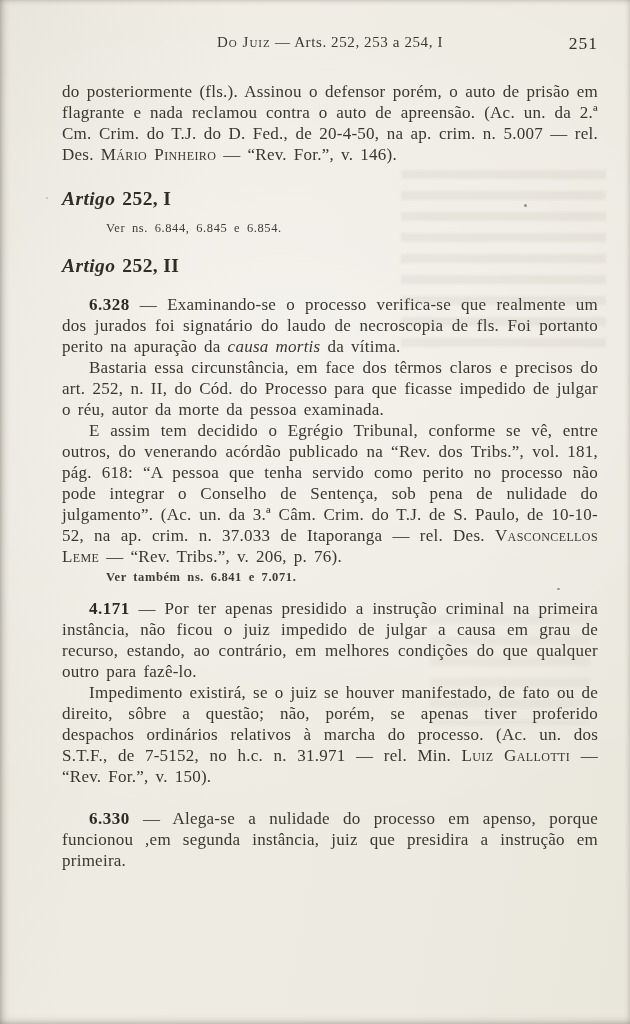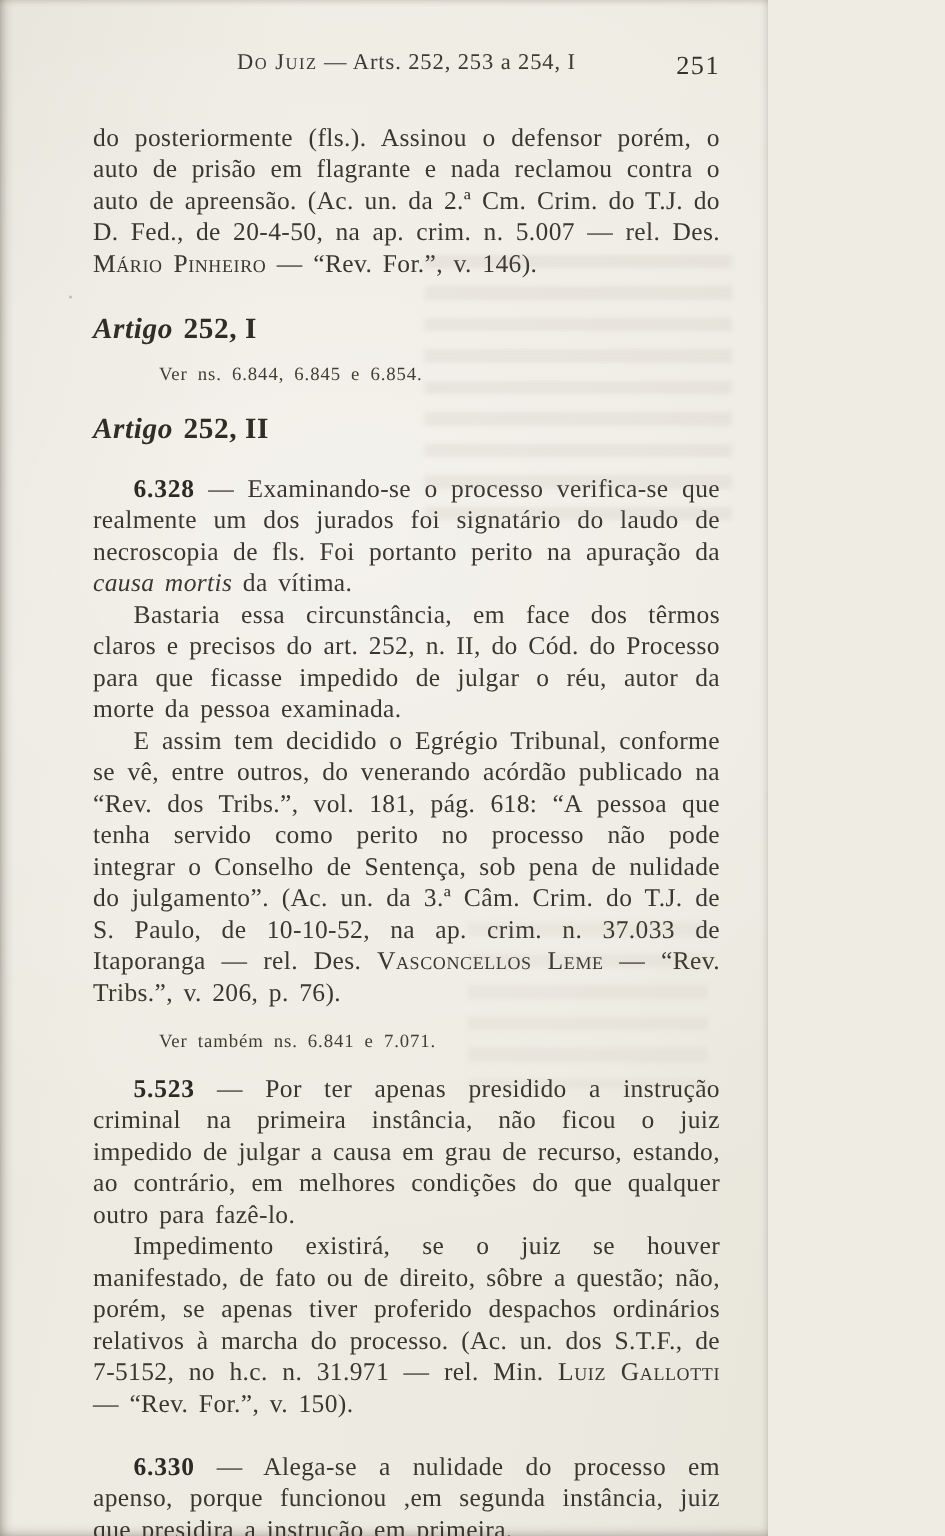--- a/index.html
+++ b/index.html
@@ -1,18 +1,18 @@
 <!DOCTYPE html>
 <html><head>
 <meta charset="utf-8">
 <style>
   html, body { margin: 0; padding: 0; background: #efece4; }
   .page {
     position: relative;
-    width: 512px;
+    width: 630px;
     height: 1024px;
     background:
       radial-gradient(ellipse 900px 700px at 45% 35%, rgba(255,255,255,0.35), rgba(0,0,0,0) 70%),
       linear-gradient(100deg, #e7e4da 0%, #eeebe2 30%, #edeae1 70%, #e9e6dc 100%);
     overflow: hidden;
     font-family: "Liberation Serif", "DejaVu Serif", serif;
     color: #3a372f;
     box-sizing: border-box;
     padding: 34px 32px 0 62px;
   }
@@ -50,21 +50,21 @@
     color: #302d26; letter-spacing: 0.4px;
   }
   .article-heading em { font-style: italic; font-weight: 700; text-align: center; }
   .article-heading .hnum { margin-left: 7px; font-weight: 700; text-align: right; }
   .note {
     margin: 11px 0 0 44px; font-size: 12.5px; letter-spacing: 0.6px;
     word-spacing: 3px; color: #403d34;
   }
   .mt-h2 { margin-top: 19px; }
   .mt-first { margin-top: 17px; }
-  .mt-note2 { margin-top: 15px; }
+  .mt-note2 { margin-top: 3px; font-weight: bold; }
   .mt-6329 { margin-top: 13px; }
   .mt-6330 { margin-top: 21px; }
   .justify-last { text-align-last: justify; }
   .bleed {
     position: absolute; pointer-events: none;
     filter: blur(1.6px);
     background: repeating-linear-gradient(180deg,
       rgba(138,131,117,0.13) 0px, rgba(138,131,117,0.13) 9px,
       rgba(0,0,0,0) 9px, rgba(0,0,0,0) 21px);
   }
@@ -97,21 +97,21 @@
 
   <p class="para indent mt-first"><span class="num">6.328</span><span> — Examinando-se o processo verifica-se que realmente um dos jurados foi signatário do laudo de necroscopia de fls. Foi portanto perito na apuração da </span><span class="latin">causa mortis</span><span> da vítima.</span></p>
 
   <p class="para indent">Bastaria essa circunstância, em face dos têrmos claros e precisos do art. 252, n. II, do Cód. do Processo para que ficasse impedido de julgar o réu, autor da morte da pessoa examinada.</p>
 
   <p class="para indent"><span>E assim tem decidido o Egrégio Tribunal, conforme se vê, entre outros, do venerando acórdão publicado na “Rev. dos Tribs.”, vol. 181, pág. 618: “A pessoa que tenha servido como perito no processo não pode integrar o Conselho de Sentença, sob pena de nulidade do julgamento”. (Ac. un. da 3.ª Câm. Crim. do T.J. de S. Paulo, de 10-10-52, na ap. crim. n. 37.033 de Itaporanga — rel. Des. </span><span class="sc-name">Vasconcellos Leme</span><span> — “Rev. Tribs.”, v. 206, p. 76).</span></p>
 
   <p class="note mt-note2">Ver também ns. 6.841 e 7.071.</p>
 
 
-  <p class="para indent mt-6329"><span class="num">5.523</span><span> — Por ter apenas presidido a instrução criminal na primeira instância, não ficou o juiz impedido de julgar a causa em grau de recurso, estando, ao contrário, em melhores condições do que qualquer outro para fazê-lo.</span></p>
+  <p class="para indent mt-6329"><span class="num">4.171</span><span> — Por ter apenas presidido a instrução criminal na primeira instância, não ficou o juiz impedido de julgar a causa em grau de recurso, estando, ao contrário, em melhores condições do que qualquer outro para fazê-lo.</span></p>
 
   <p class="para indent"><span>Impedimento existirá, se o juiz se houver manifestado, de fato ou de direito, sôbre a questão; não, porém, se apenas tiver proferido despachos ordinários relativos à marcha do processo. (Ac. un. dos S.T.F., de 7-5152, no h.c. n. 31.971 — rel. Min. </span><span class="sc-name">Luiz Gallotti</span><span> — “Rev. For.”, v. 150).</span></p>
 
   <p class="para indent mt-6330"><span class="num">6.330</span><span> — Alega-se a nulidade do processo em apenso, porque funcionou ,em segunda instância, juiz que presidira a instrução em primeira.</span></p>
 
 
   <div class="bleed bleed-1"></div>
   <div class="bleed bleed-2"></div>
   <div class="speck speck-1"></div>
   <div class="speck speck-2"></div>

